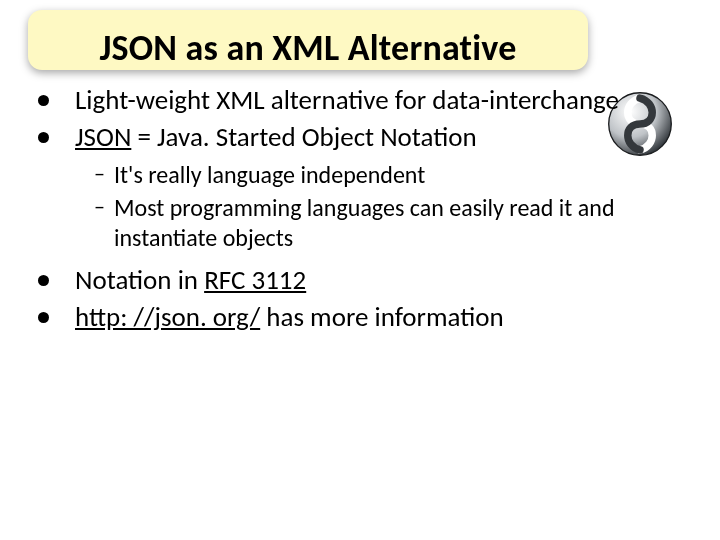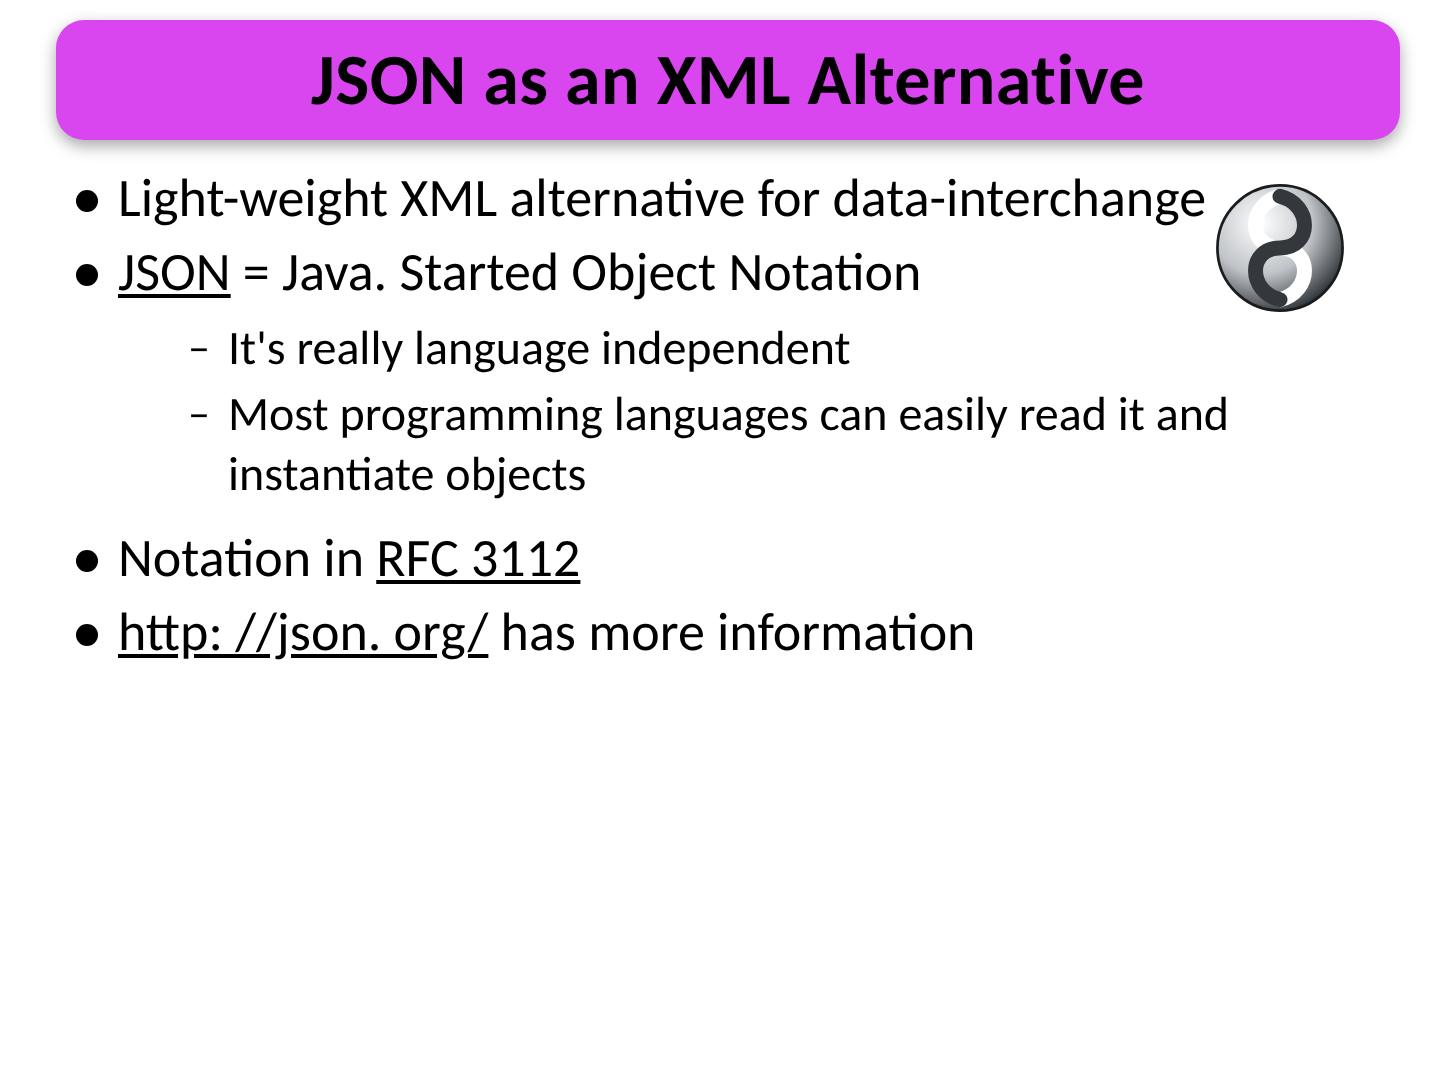--- a/index.html
+++ b/index.html
@@ -15,27 +15,27 @@
   .slide {
     position: relative;
     width: 720px;
     height: 540px;
     box-sizing: border-box;
   }
   .title-box {
     position: absolute;
     left: 28px;
     top: 10px;
-    width: 672px;
+    width: 560px;
     height: 60px;
-    background: #d946ef;
+    background: #fef9c3;
     border-radius: 14px;
     box-shadow: 0 3px 8px rgba(0,0,0,0.35);
     display: flex;
-    align-items: center;
+    align-items: flex-end;
     justify-content: center;
   }
   .title-text {
     font-size: 36px;
     font-weight: 700;
     color: #000;
     letter-spacing: 0.2px;
   }
   .content {
     position: absolute;
@@ -52,21 +52,21 @@
   }
   .dot {
     flex: 0 0 auto;
     width: 11px;
     height: 11px;
     background: #000;
     border-radius: 50%;
     margin-top: 11px;
     margin-right: 10px;
   }
-  .bullet-text { flex: 1 1 auto; }
+  .bullet-text { flex: 1 1 auto; margin-left: 16px; }
   .sub-list {
     margin: 6px 0 10px 56px;
     font-size: 24px;
     line-height: 1.28;
   }
   .sub {
     display: flex;
     align-items: flex-start;
     margin-bottom: 2px;
   }

